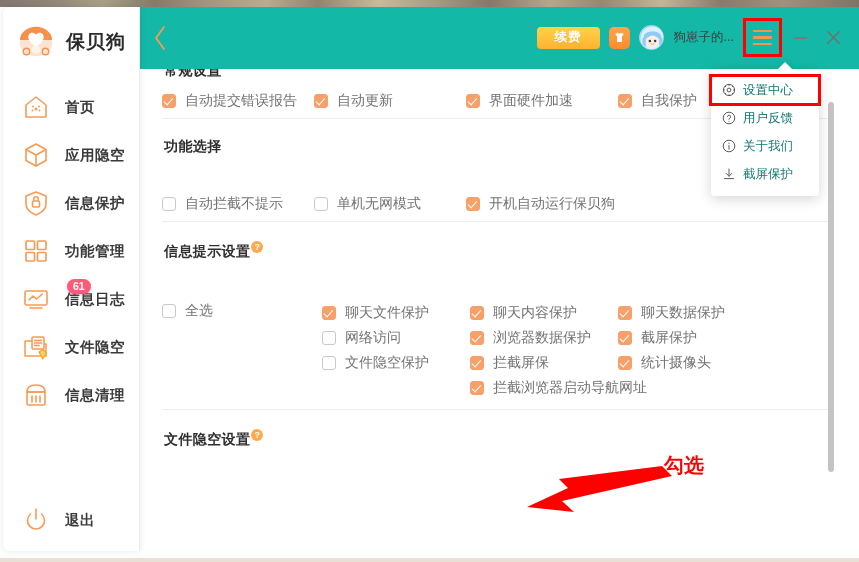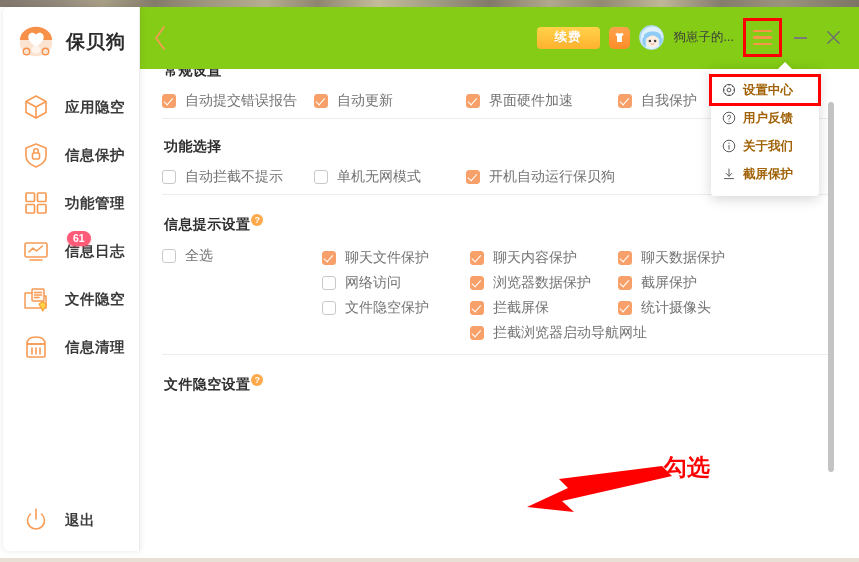--- a/index.html
+++ b/index.html
@@ -63,21 +63,21 @@
     background: #FF5A78; color: #fff; font-size: 10.5px; font-weight: bold;
     border-radius: 9px; padding: 1px 6px 2px; line-height: 12px;
     box-shadow: 0 1px 2px rgba(255,90,120,.4);
   }
   .logout { position: absolute; left: 18px; bottom: 16px; display: flex; align-items: center; cursor: pointer; }
   .logout .nav-label { margin-left: 14px; }
 
   
   .topbar {
     position: absolute; top: 0; left: 140px; right: 0; height: 62px;
-    background: #84cc16;
+    background: #14b8a6;
   }
   .back-chevron {
     position: absolute; left: 9px; top: 15px; width: 22px; height: 32px;
     cursor: pointer;
   }
   .topbar-right {
     position: absolute; right: 14px; top: 14px;
     display: flex; align-items: center; gap: 9px;
   }
   .renew-btn {
@@ -121,21 +121,21 @@
     padding: 7px 0 8px; z-index: 40;
   }
   .dropdown-caret {
     position: absolute; top: -7px; right: 26px; width: 0; height: 0;
     border-left: 8px solid transparent; border-right: 8px solid transparent;
     border-bottom: 8px solid #ffffff;
     filter: drop-shadow(0 -2px 2px rgba(0,0,0,.05));
   }
   .dd-item {
     display: flex; align-items: center; height: 28px; padding-left: 11px;
-    font-size: 12.5px; color: #a16207; cursor: pointer; position: relative; font-weight: bold;
+    font-size: 12.5px; color: #0f766e; cursor: pointer; position: relative;
   }
   .dd-item .dd-icon { width: 14px; height: 14px; flex: none; margin-right: 7px; }
   .dd-item.hl { outline: 3px solid #FF0000; outline-offset: -1px; }
 
   
   .content {
     position: absolute; top: 62px; left: 140px; right: 0; bottom: 0;
     background: #ffffff; overflow: hidden;
   }
   .inner { position: absolute; top: -22px; left: 0; right: 0; padding: 0 30px 0 22px; }
@@ -162,23 +162,23 @@
   .cb.checked::after {
     content: ""; position: absolute; left: 3.2px; top: 1.3px;
     width: 4px; height: 7.5px; border: solid #ffffff;
     border-width: 0 1.7px 1.7px 0; transform: rotate(42deg);
   }
   .cb-label { margin-left: 9px; font-size: 14px; color: #737373; white-space: nowrap; }
 
   .grid-general { display: flex; }
   .grid-general .cb-item { width: 152px; }
   .grid-func { display: flex; }
-  .grid-func .cb-item { width: 152px; }
-
-  .tips-wrap { display: flex; align-items: flex-start; }
+  .grid-func .cb-item { width: 152px; margin-top: 27px; }
+
+  .tips-wrap { display: flex; align-items: flex-start; margin-top: 28px; }
   .tips-all { width: 160px; padding-top: 1px; }
   .tips-cols { display: flex; flex: 1; }
   .tips-col { width: 148px; }
   .tips-col.wide { width: 180px; }
   .tips-col .cb-item { height: 25px; }
 
   
   .file-box { position: relative; margin-top: 2px; }
   .redbox {
     position: absolute; left: -4px; top: -6px; width: 366px; height: 97px;
@@ -197,21 +197,21 @@
   }
   .scrollbar-thumb {
     position: absolute; left: 0; top: 0; width: 6px; height: 370px;
     background: #c4c4c4; border-radius: 3px; cursor: pointer;
   }
 
   
   .annot-layer { position: absolute; inset: 0; pointer-events: none; z-index: 30; }
   .annot-text {
     position: absolute; left: 664px; top: 452px;
-    color: #FF0000; font-size: 23px; font-weight: bold;
+    color: #FF0000; font-size: 20px; font-weight: bold;
     font-family: "DejaVu Sans", sans-serif;
   }
 </style>
 </head>
 <body>
 
 <div id="root">
 
   <div class="wallpaper-strip"></div>
   <div class="bottom-strip"></div>
@@ -228,20 +228,33 @@
             <circle cx="10" cy="30" r="3.4" fill="#FBE3D2" stroke="#F7914A" stroke-width="1.4"></circle>
             <circle cx="30" cy="30" r="3.4" fill="#FBE3D2" stroke="#F7914A" stroke-width="1.4"></circle>
             <ellipse cx="20" cy="28" rx="5" ry="4" fill="#FFF4EC"></ellipse>
           </svg>
         </div>
         <div class="brand-name">保贝狗</div>
       </div>
 
       <div class="nav">
 
+        <div class="nav-item">
+          <span class="nav-icon">
+            <svg viewBox="0 0 30 30" width="30" height="30" fill="none" stroke="#F79B55" stroke-width="1.6">
+              <path d="M5 13 L15 5 L25 13 L25 25 L5 25 Z" stroke-linejoin="round"></path>
+              <circle cx="15" cy="17" r="1.5" fill="#F79B55" stroke="none"></circle>
+              <circle cx="12" cy="14.5" r="1" fill="#F79B55" stroke="none"></circle>
+              <circle cx="18" cy="14.5" r="1" fill="#F79B55" stroke="none"></circle>
+              <circle cx="11.5" cy="18.5" r="1" fill="#F79B55" stroke="none"></circle>
+              <circle cx="18.5" cy="18.5" r="1" fill="#F79B55" stroke="none"></circle>
+            </svg>
+          </span>
+          <span class="nav-label">首页</span>
+        </div>
 
         <div class="nav-item">
           <span class="nav-icon">
             <svg viewBox="0 0 30 30" width="30" height="30" fill="none" stroke="#F79B55" stroke-width="1.6">
               <path d="M15 4 L25 9.5 L25 20.5 L15 26 L5 20.5 L5 9.5 Z" stroke-linejoin="round"></path>
               <path d="M5 9.5 L15 15 L25 9.5 M15 15 L15 26"></path>
             </svg>
           </span>
           <span class="nav-label">应用隐空</span>
         </div>

